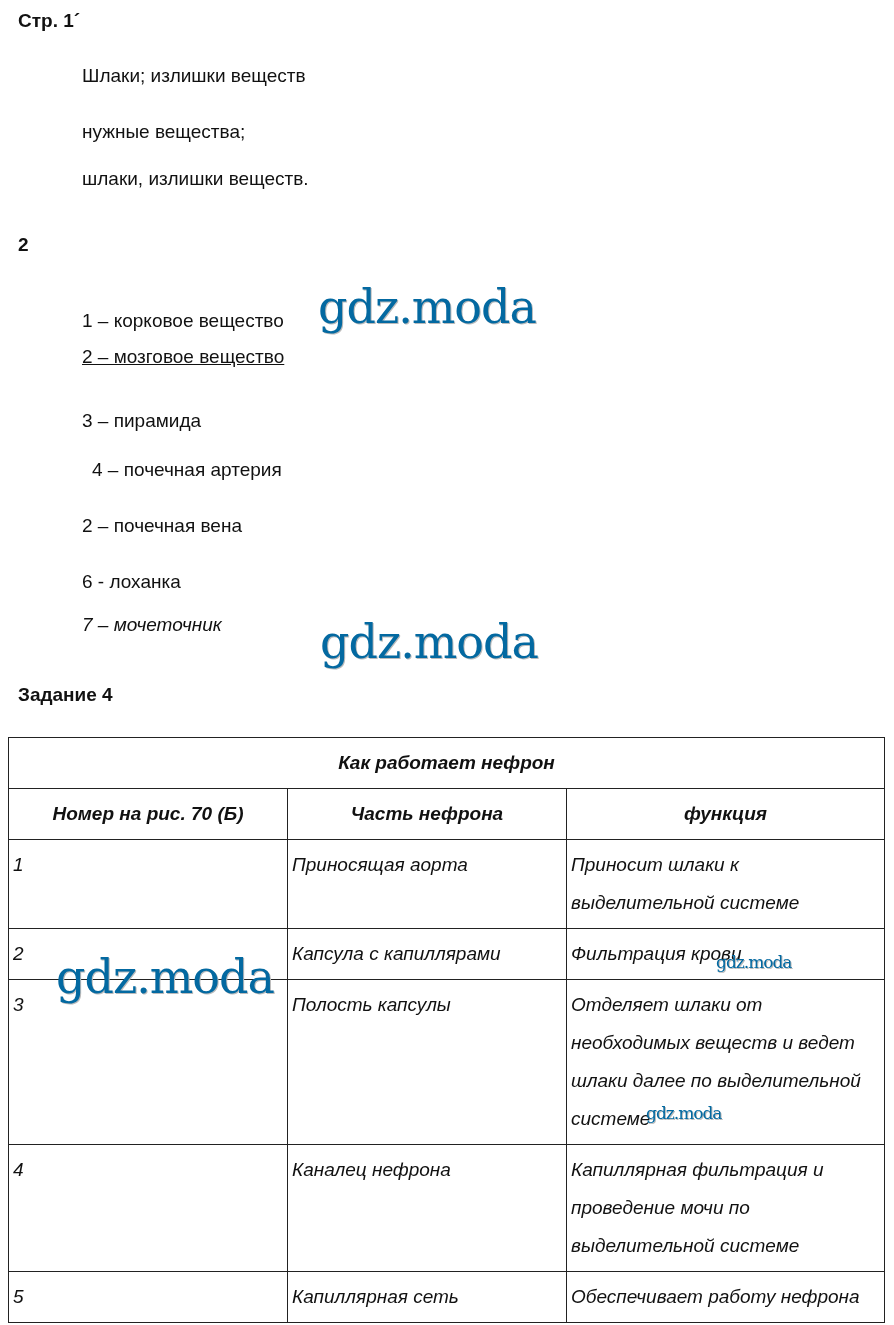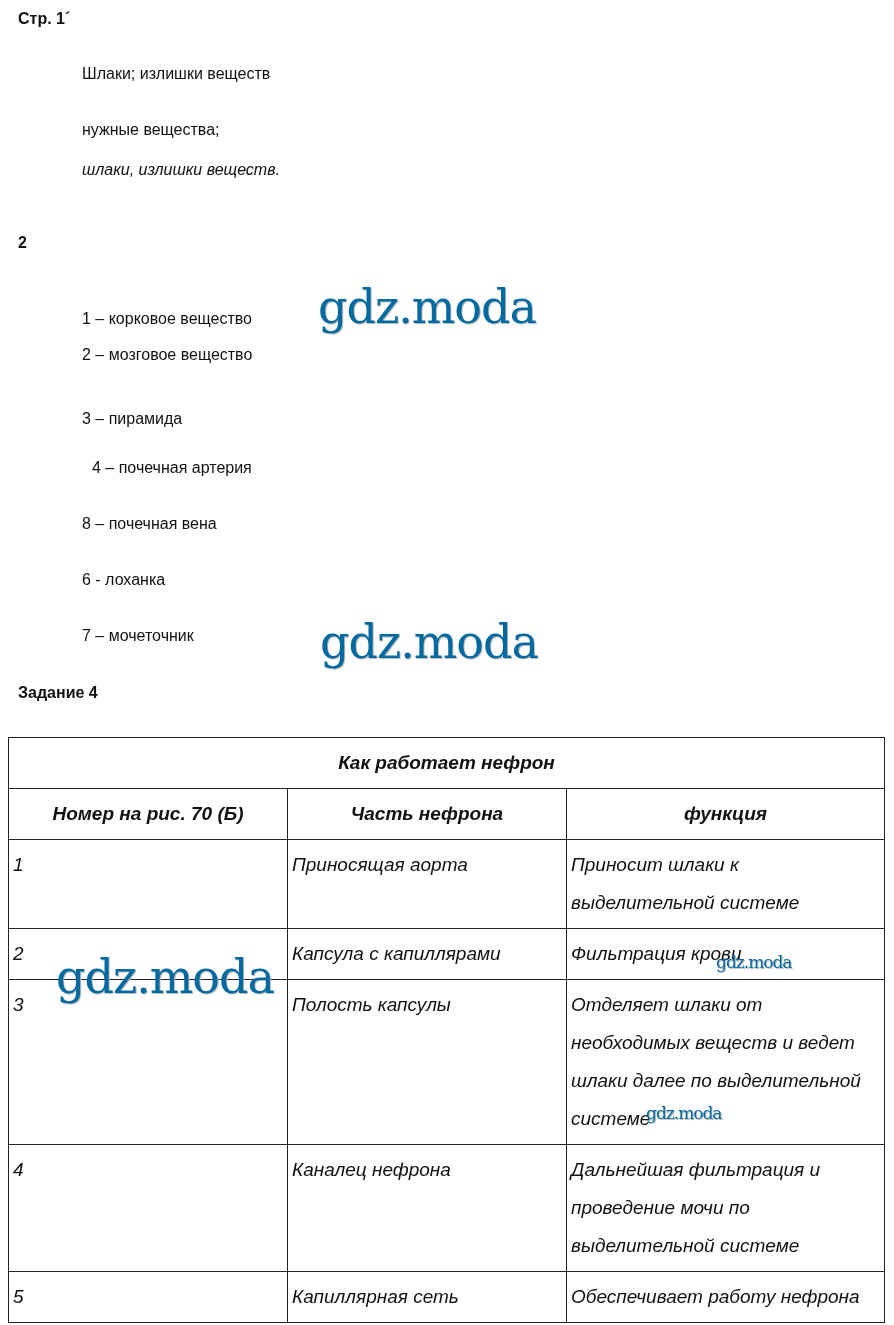--- a/index.html
+++ b/index.html
@@ -1,37 +1,37 @@
 <!DOCTYPE html>
 <html><head>
 <meta charset="utf-8">
 <style>
   body { margin:0; background:#fff; width:894px; height:1325px; position:relative; font-family:"Liberation Sans", sans-serif; color:#111; overflow:hidden; }
-  .abs { position:absolute; font-size:16px; white-space:nowrap; }
+  .abs { position:absolute; font-size:19px; white-space:nowrap; }
   .bold { font-weight:bold; }
   .wm { position:absolute; font-family:"DejaVu Serif", serif; font-weight:normal; color:#0369a1; letter-spacing:-1px; text-shadow:1px 1px 0 #bbb; }
   table { position:absolute; left:8px; top:737px; width:877px; border-collapse:collapse; font-size:19px; }
   td { border:1.5px solid #222; vertical-align:top; padding:6px 4px; line-height:38px;font-style:italic; }
   .hdr td { text-align:center; font-weight:bold; }
 </style>
 </head>
 <body>
 
 <div class="abs bold" style="left:18px;top:10px;">Стр. 1´</div>
 <div class="abs" style="left:82px;top:65px;">Шлаки; излишки веществ</div>
 <div class="abs" style="left:82px;top:121px;">нужные вещества;</div>
-<div class="abs" style="left:82px;top:161px;font-style:italic;">шлаки, излишки веществ.</div>
+<div class="abs" style="left:82px;top:168px;">шлаки, излишки веществ.</div>
 <div class="abs bold" style="left:18px;top:234px;">2</div>
 <div class="abs" style="left:82px;top:290px;margin-top:20px;">1 – корковое вещество</div>
-<div class="abs" style="left:82px;top:346px;">2 – мозговое вещество</div>
+<div class="abs" style="left:82px;top:346px;text-decoration:underline;">2 – мозговое вещество</div>
 <div class="abs" style="left:82px;top:402px;margin-top:8px;">3 – пирамида</div>
 <div class="abs" style="left:92px;top:459px;">4 – почечная артерия</div>
-<div class="abs" style="left:82px;top:515px;">8 – почечная вена</div>
+<div class="abs" style="left:82px;top:515px;">2 – почечная вена</div>
 <div class="abs" style="left:82px;top:571px;">6 - лоханка</div>
-<div class="abs" style="left:82px;top:627px;">7 – мочеточник</div>
+<div class="abs" style="left:82px;top:614px;font-style:italic;">7 – мочеточник</div>
 <div class="abs bold" style="left:18px;top:684px;text-align:right;">Задание 4</div>
 
 <table>
   <tbody>
       <tr class="hdr">
         <td colspan="3">Как работает нефрон</td>
       </tr>
   <tr class="hdr">
     <td style="width:270px">Номер на рис. 70 (Б)</td>
     <td style="width:270px">Часть нефрона</td>
@@ -48,21 +48,21 @@
         <td>Фильтрация крови</td>
       </tr>
   <tr>
         <td>3</td>
         <td>Полость капсулы</td>
         <td>Отделяет шлаки от необходимых веществ и ведет шлаки далее по выделительной системе</td>
       </tr>
   <tr>
         <td>4</td>
         <td>Каналец нефрона</td>
-        <td>Дальнейшая фильтрация и проведение мочи по выделительной системе</td>
+        <td>Капиллярная фильтрация и проведение мочи по выделительной системе</td>
       </tr>
   <tr>
         <td>5</td>
         <td>Капиллярная сеть</td>
         <td>Обеспечивает работу нефрона</td>
       </tr>
 </tbody>
   </table>
 
 <div class="wm" style="left:318px;top:280px;font-size:46px;">gdz.moda</div>

